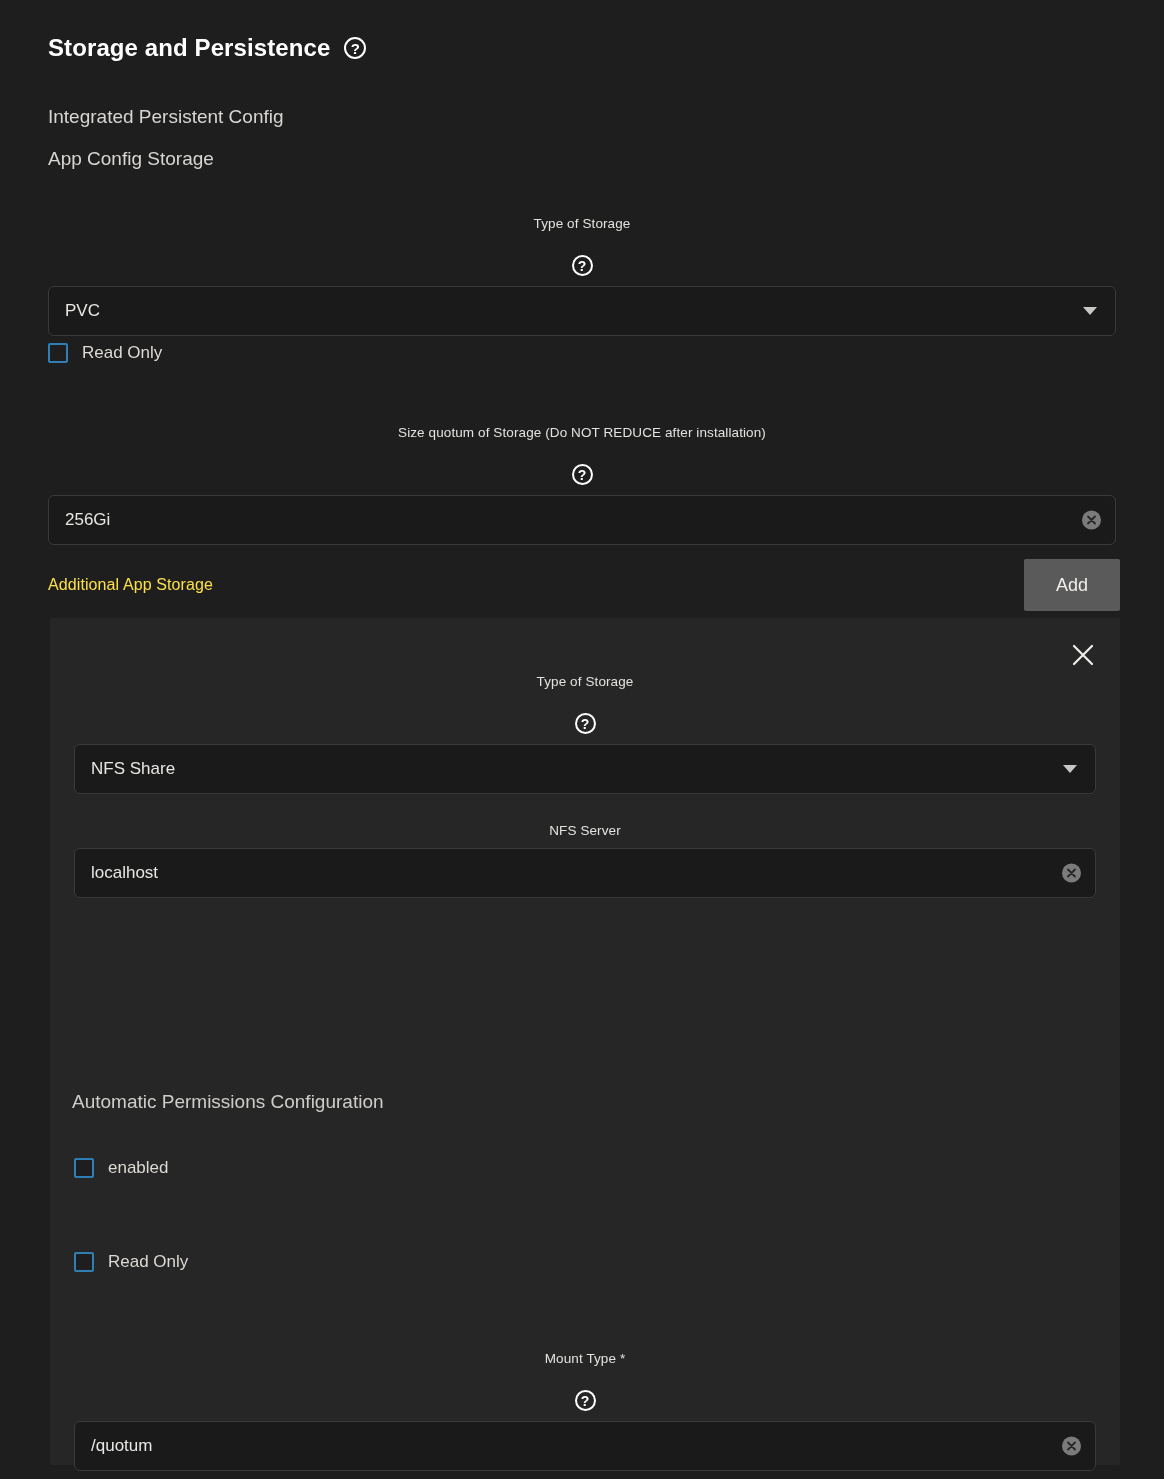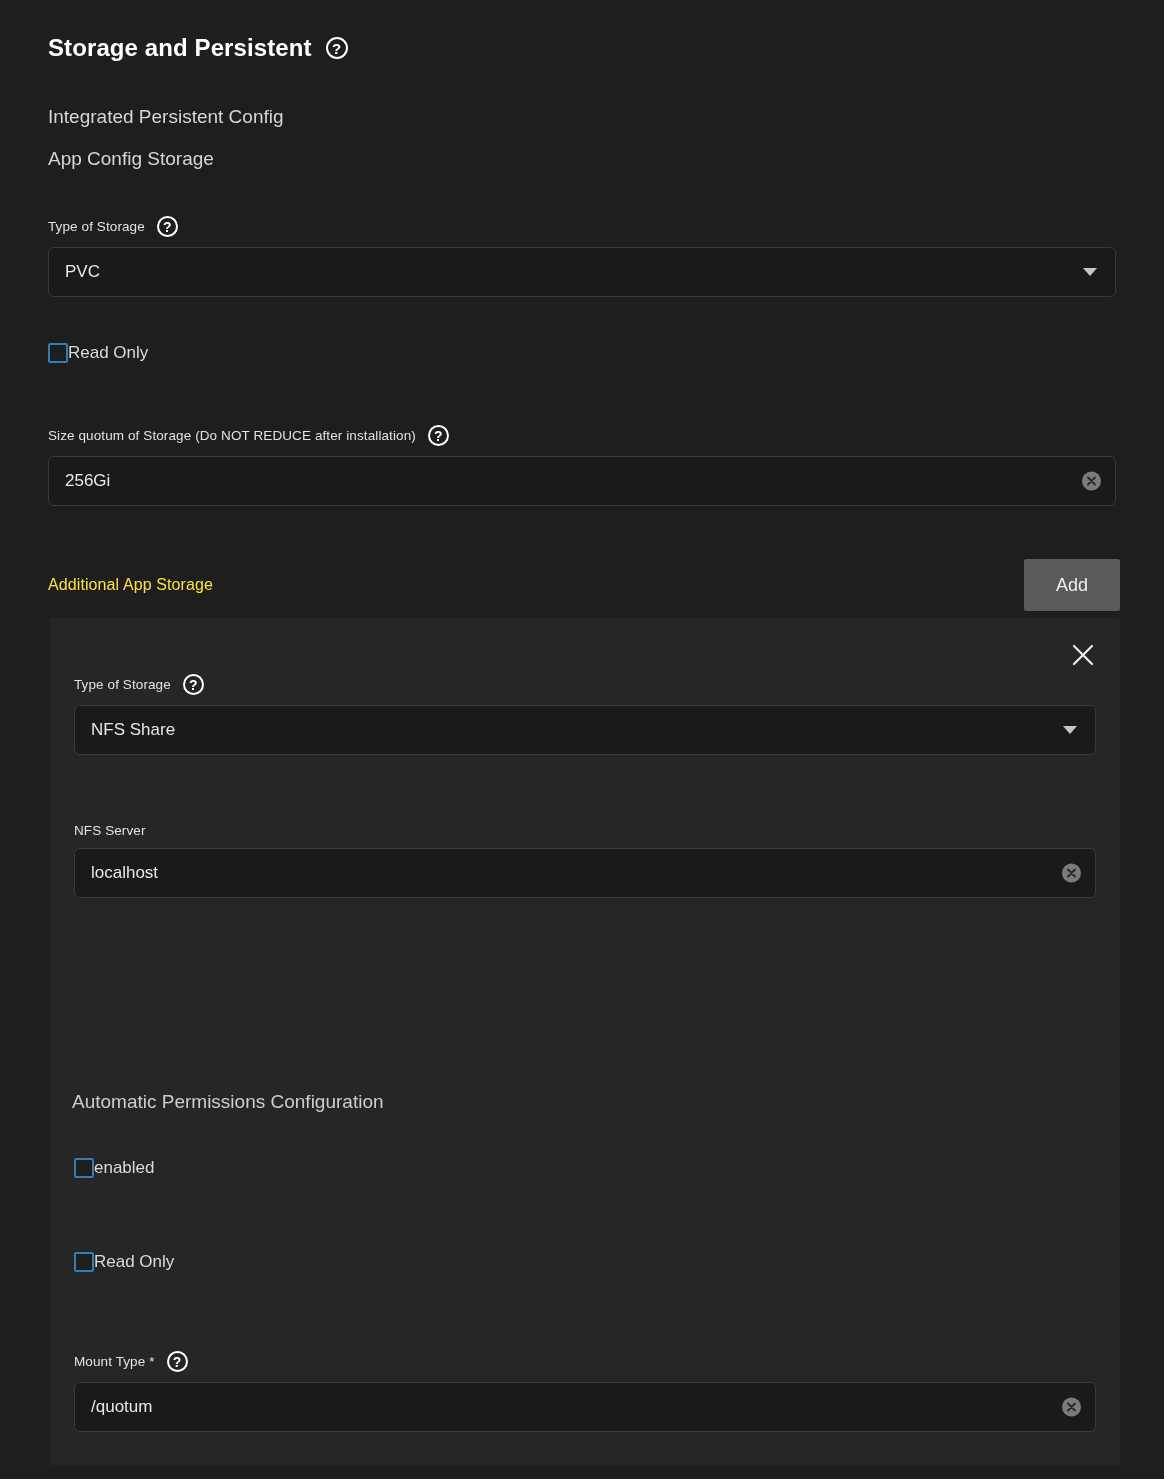--- a/index.html
+++ b/index.html
@@ -69,25 +69,26 @@
     width: 21px;
     height: 21px;
     font-size: 14px;
     border-width: 2px;
   }
 
   
   .field-label {
     display: flex;
     align-items: center;
-    gap: 12px;
+    gap: 24px;
     font-size: 13.5px;
     color: #e4e2de;
     margin-bottom: 10px;
     letter-spacing: 0.1px;
+    flex-direction: column;
   }
 
   
   .input-box {
     position: relative;
     background: #1a1a1a;
     border: 1px solid #3a3a3a;
     border-radius: 6px;
     height: 50px;
     display: flex;
@@ -130,20 +131,21 @@
     border-left: 7px solid transparent;
     border-right: 7px solid transparent;
     border-top: 8px solid #c9c7c3;
     cursor: pointer;
   }
 
   
   .checkbox-row {
     display: flex;
     align-items: center;
+    gap: 14px;
     cursor: pointer;
   }
   .checkbox {
     width: 20px;
     height: 20px;
     border: 2px solid #2f7fb5;
     border-radius: 2px;
     background: #1e1e1e;
     flex: none;
   }
@@ -219,21 +221,21 @@
   .c-enabled       { position: absolute; left: 24px; top: 540px; }
   .c-readonly      { position: absolute; left: 24px; top: 634px; }
   .c-mount-path    { position: absolute; left: 24px; top: 733px; width: 1022px; }
 </style>
 </head>
 <body>
 
 <div class="page">
 
   <div class="section-title">
-    <span class="title-text">Storage and Persistent</span>
+    <span class="title-text">Storage and Persistence</span>
     <span class="help-icon">?</span>
   </div>
 
   <div class="sub-title one">Integrated Persistent Config</div>
   <div class="sub-title two">App Config Storage</div>
 
   <div class="f-type-storage">
     <div class="field-label">
       <span>Type of Storage</span>
       <span class="help-icon sm">?</span>

